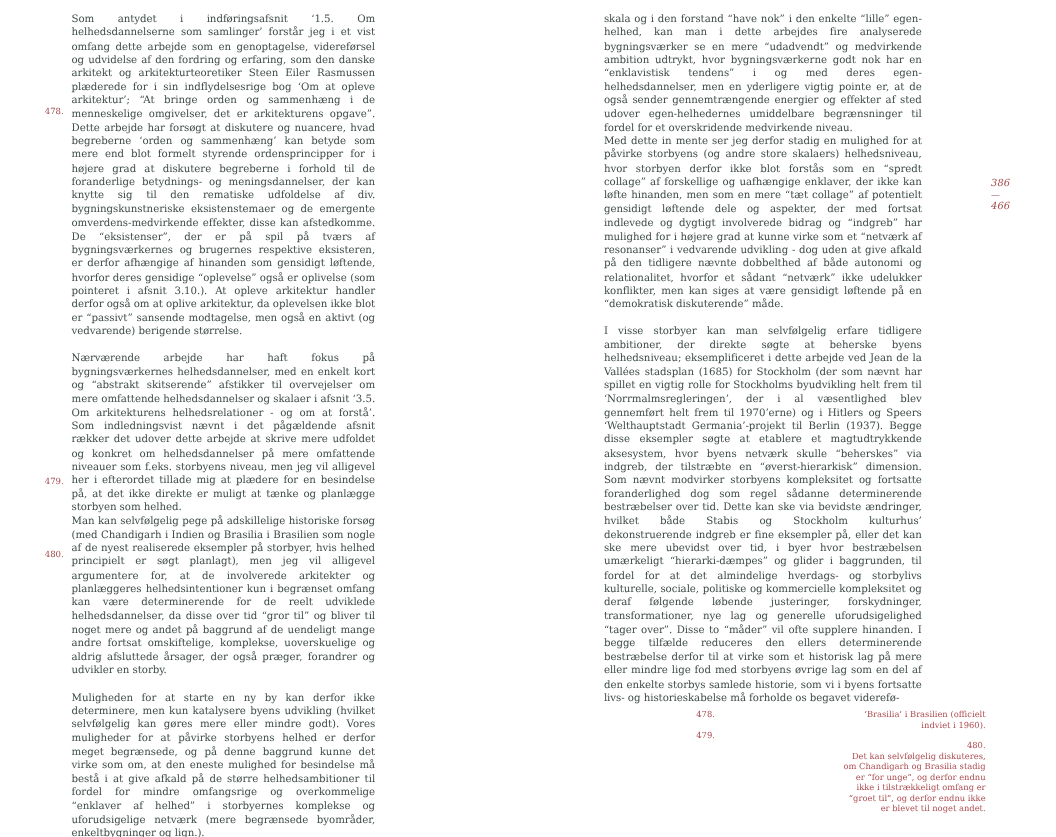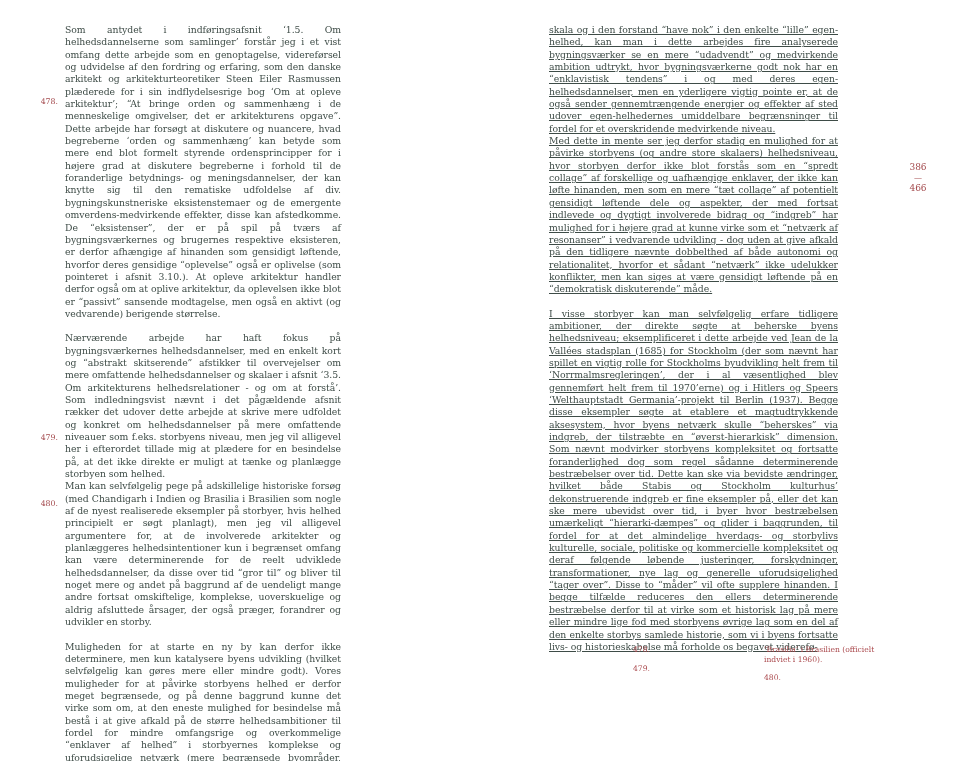--- a/index.html
+++ b/index.html
@@ -7,62 +7,63 @@
     position: relative;
     width: 960px;
     height: 761px;
     background: #ffffff;
     overflow: hidden;
     font-family: "DejaVu Serif", "Liberation Serif", serif;
     color: #3e4c47;
   }
   .text-col {
     position: absolute;
-    top: 24px;
+    top: 12px;
     font-size: 9.3px;
     line-height: 12.35px;
     text-align: justify;
     color: #3e4c47;
     letter-spacing: -0.05px;
   }
   .text-col p { margin: 0; }
   .text-col p.gap { margin-top: 12px; }
   .left-col  { left: 65px;  width: 276px; height: 725px; }
-  .right-col { left: 549px; width: 289px; height: 620px; text-decoration: underline; }
+  .right-col { left: 549px; width: 289px; height: 620px; }
   .margin-note {
     position: absolute;
     left: 28px;
     width: 30px;
     text-align: right;
     font-size: 7.8px;
     color: #a3494c;
   }
   .page-num {
     position: absolute;
     left: 901px;
     top: 162px;
     width: 34px;
-    text-align: center;
+    text-align: left;
     font-size: 9px;
     line-height: 10.5px;
     color: #a3494c;
+    font-style: italic;
   }
   .page-num .sep { font-size: 8px; }
   .footnote-col {
     position: absolute;
     top: 645px;
     font-size: 7.6px;
     line-height: 9.5px;
     color: #ab4b4f;
     text-align: left;
   }
   .footnote-col p { margin: 0; }
   .footnote-col p.gap { margin-top: 9px; }
   .fn-col-1 { left: 633px; width: 124px; }
-  .fn-col-2 { left: 764px; width: 132px; }
+  .fn-col-2 { left: 764px; width: 132px; text-align: right; }
 </style>
 </head>
 <body>
 
 <div class="spread">
 
   <div class="margin-note" style="top:97px">478.</div>
   <div class="margin-note" style="top:433px">479.</div>
   <div class="margin-note" style="top:499px">480.</div>
 
@@ -86,15 +87,16 @@
     <div>466</div>
   </div>
 
   <div class="footnote-col fn-col-1">
     <p>478.</p>
     <p class="gap">479.</p>
   </div>
   <div class="footnote-col fn-col-2">
     <p>‘Brasilia’ i Brasilien (officielt indviet i 1960).</p>
     <p class="gap">480.</p>
+    <p>Det kan selvfølgelig diskuteres, om Chandigarh og Brasilia stadig er “for unge”, og derfor endnu ikke i tilstrækkeligt omfang er “groet til”, og derfor endnu ikke er blevet til noget andet.</p>
   </div>
 
 </div>
 
 </body></html>

